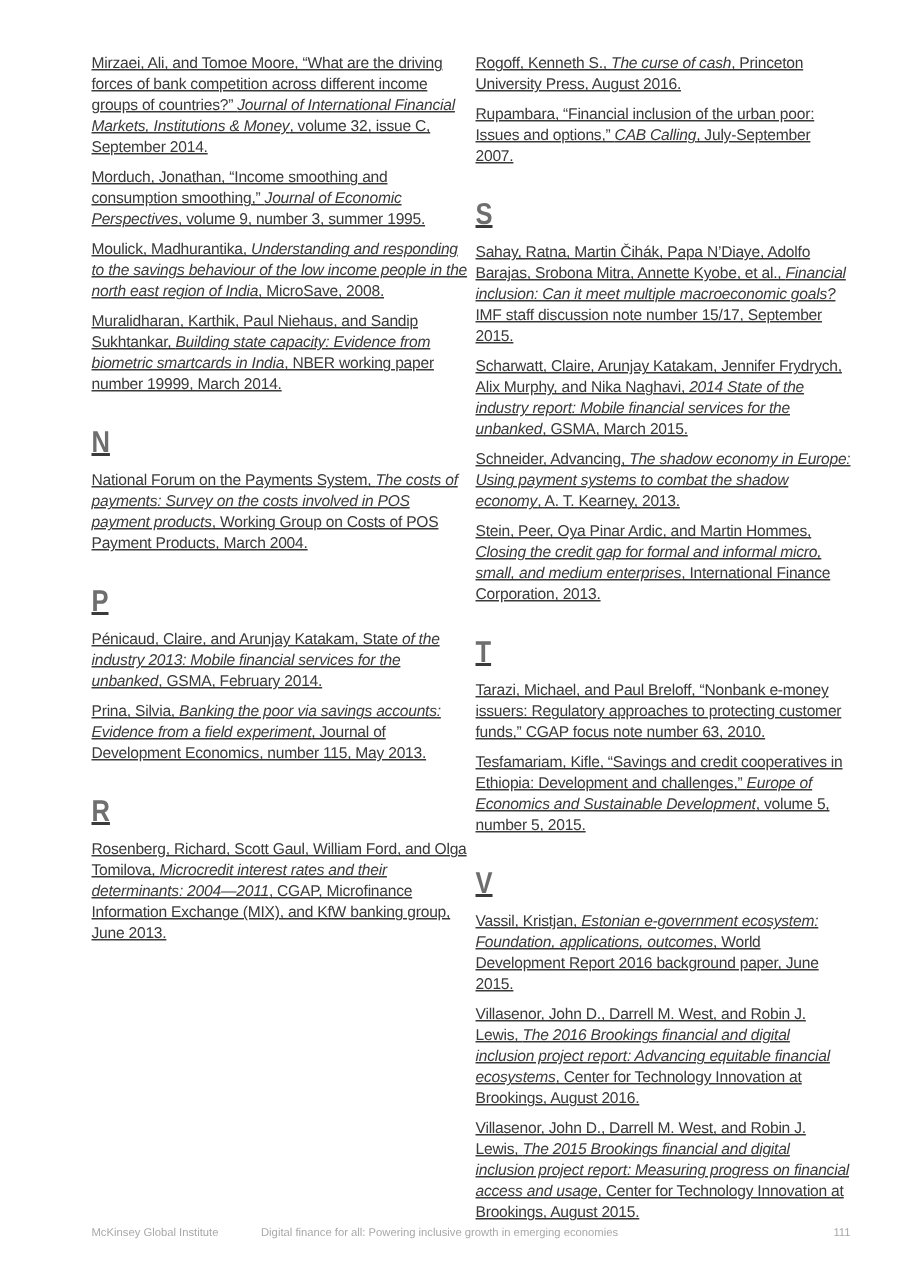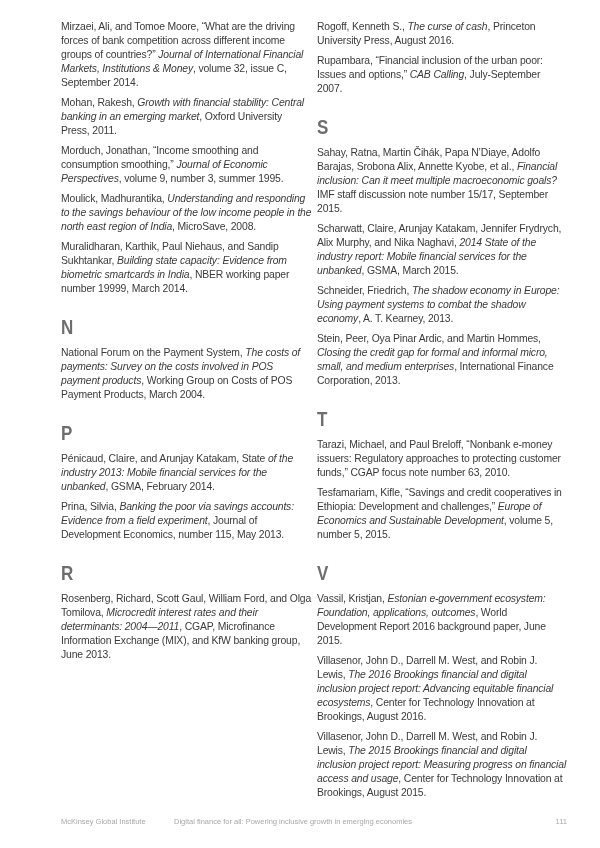--- a/index.html
+++ b/index.html
@@ -1,52 +1,51 @@
 <!DOCTYPE html>
 <html><head>
 <meta charset="utf-8">
 <style>
   html, body { margin: 0; padding: 0; background: #ffffff; }
   body { width: 600px; height: 848px; position: relative; overflow: hidden;
          font-family: "Liberation Sans", sans-serif; color: #3a3a3a; }
-  .col { position: absolute; top: 20px; width: 252px; }
+  .col { position: absolute; top: 36px; width: 252px; text-decoration: underline; }
   .col.left { left: 61px; }
   .col.right { left: 317px; width: 250px; }
   .entry { font-size: 10.4px; line-height: 14px; margin: 0 0 6px 0; letter-spacing: -0.15px; }
   .entry i { font-style: italic; text-align: center; }
   .letter { font-size: 20px; font-weight: bold; color: #6e6e6e; margin: 20px 0 8px 0; line-height: 22px; transform: scaleX(0.85); transform-origin: left; }
   .footer { position: absolute; top: 817px; left: 61px; width: 506px; font-size: 7.5px; color: #a8a8a8; }
   .footer .org { position: absolute; left: 0; }
   .footer .title { position: absolute; left: 113px; }
   .footer .page { position: absolute; right: 0; }
 </style>
 </head>
 <body>
 
 <div class="col left" id="col-left">
     <p class="entry"><span>Mirzaei, Ali, and Tomoe Moore, “What are the driving forces of bank competition across different income groups of countries?” </span><i>Journal of International Financial Markets, Institutions &amp; Money</i><span>, volume 32, issue C, September 2014.</span></p>
-    <p class="entry"><span>Mohan, Rakesh, </span><i>Growth with financial stability: Central banking in an emerging market</i><span>, Oxford University Press, 2011.</span></p>
     <p class="entry"><span>Morduch, Jonathan, “Income smoothing and consumption smoothing,” </span><i>Journal of Economic Perspectives</i><span>, volume 9, number 3, summer 1995.</span></p>
     <p class="entry"><span>Moulick, Madhurantika, </span><i>Understanding and responding to the savings behaviour of the low income people in the north east region of India</i><span>, MicroSave, 2008.</span></p>
     <p class="entry"><span>Muralidharan, Karthik, Paul Niehaus, and Sandip Sukhtankar, </span><i>Building state capacity: Evidence from biometric smartcards in India</i><span>, NBER working paper number 19999, March 2014.</span></p>
     <div class="letter">N</div>
-    <p class="entry"><span>National Forum on the Payment System, </span><i>The costs of payments: Survey on the costs involved in POS payment products</i><span>, Working Group on Costs of POS Payment Products, March 2004.</span></p>
+    <p class="entry"><span>National Forum on the Payments System, </span><i>The costs of payments: Survey on the costs involved in POS payment products</i><span>, Working Group on Costs of POS Payment Products, March 2004.</span></p>
     <div class="letter">P</div>
     <p class="entry"><span>Pénicaud, Claire, and Arunjay Katakam, State </span><i>of the industry 2013: Mobile financial services for the unbanked</i><span>, GSMA, February 2014.</span></p>
     <p class="entry"><span>Prina, Silvia, </span><i>Banking the poor via savings accounts: Evidence from a field experiment</i><span>, Journal of Development Economics, number 115, May 2013.</span></p>
     <div class="letter">R</div>
     <p class="entry"><span>Rosenberg, Richard, Scott Gaul, William Ford, and Olga Tomilova, </span><i>Microcredit interest rates and their determinants: 2004—2011</i><span>, CGAP, Microfinance Information Exchange (MIX), and KfW banking group, June 2013.</span></p>
   </div>
 <div class="col right" id="col-right">
     <p class="entry"><span>Rogoff, Kenneth S., </span><i>The curse of cash</i><span>, Princeton University Press, August 2016.</span></p>
     <p class="entry"><span>Rupambara, “Financial inclusion of the urban poor: Issues and options,” </span><i>CAB Calling</i><span>, July-September 2007.</span></p>
     <div class="letter">S</div>
-    <p class="entry"><span>Sahay, Ratna, Martin Čihák, Papa N’Diaye, Adolfo Barajas, Srobona Alix, Annette Kyobe, et al., </span><i>Financial inclusion: Can it meet multiple macroeconomic goals?</i><span> IMF staff discussion note number 15/17, September 2015.</span></p>
+    <p class="entry"><span>Sahay, Ratna, Martin Čihák, Papa N’Diaye, Adolfo Barajas, Srobona Mitra, Annette Kyobe, et al., </span><i>Financial inclusion: Can it meet multiple macroeconomic goals?</i><span> IMF staff discussion note number 15/17, September 2015.</span></p>
     <p class="entry"><span>Scharwatt, Claire, Arunjay Katakam, Jennifer Frydrych, Alix Murphy, and Nika Naghavi, </span><i>2014 State of the industry report: Mobile financial services for the unbanked</i><span>, GSMA, March 2015.</span></p>
-    <p class="entry"><span>Schneider, Friedrich, </span><i>The shadow economy in Europe: Using payment systems to combat the shadow economy</i><span>, A. T. Kearney, 2013.</span></p>
+    <p class="entry"><span>Schneider, Advancing, </span><i>The shadow economy in Europe: Using payment systems to combat the shadow economy</i><span>, A. T. Kearney, 2013.</span></p>
     <p class="entry"><span>Stein, Peer, Oya Pinar Ardic, and Martin Hommes, </span><i>Closing the credit gap for formal and informal micro, small, and medium enterprises</i><span>, International Finance Corporation, 2013.</span></p>
     <div class="letter">T</div>
     <p class="entry"><span>Tarazi, Michael, and Paul Breloff, “Nonbank e-money issuers: Regulatory approaches to protecting customer funds,” CGAP focus note number 63, 2010.</span></p>
     <p class="entry"><span>Tesfamariam, Kifle, “Savings and credit cooperatives in Ethiopia: Development and challenges,” </span><i>Europe of Economics and Sustainable Development</i><span>, volume 5, number 5, 2015.</span></p>
     <div class="letter">V</div>
     <p class="entry"><span>Vassil, Kristjan, </span><i>Estonian e-government ecosystem: Foundation, applications, outcomes</i><span>, World Development Report 2016 background paper, June 2015.</span></p>
     <p class="entry"><span>Villasenor, John D., Darrell M. West, and Robin J. Lewis, </span><i>The 2016 Brookings financial and digital inclusion project report: Advancing equitable financial ecosystems</i><span>, Center for Technology Innovation at Brookings, August 2016.</span></p>
     <p class="entry"><span>Villasenor, John D., Darrell M. West, and Robin J. Lewis, </span><i>The 2015 Brookings financial and digital inclusion project report: Measuring progress on financial access and usage</i><span>, Center for Technology Innovation at Brookings, August 2015.</span></p>
   </div>
 

